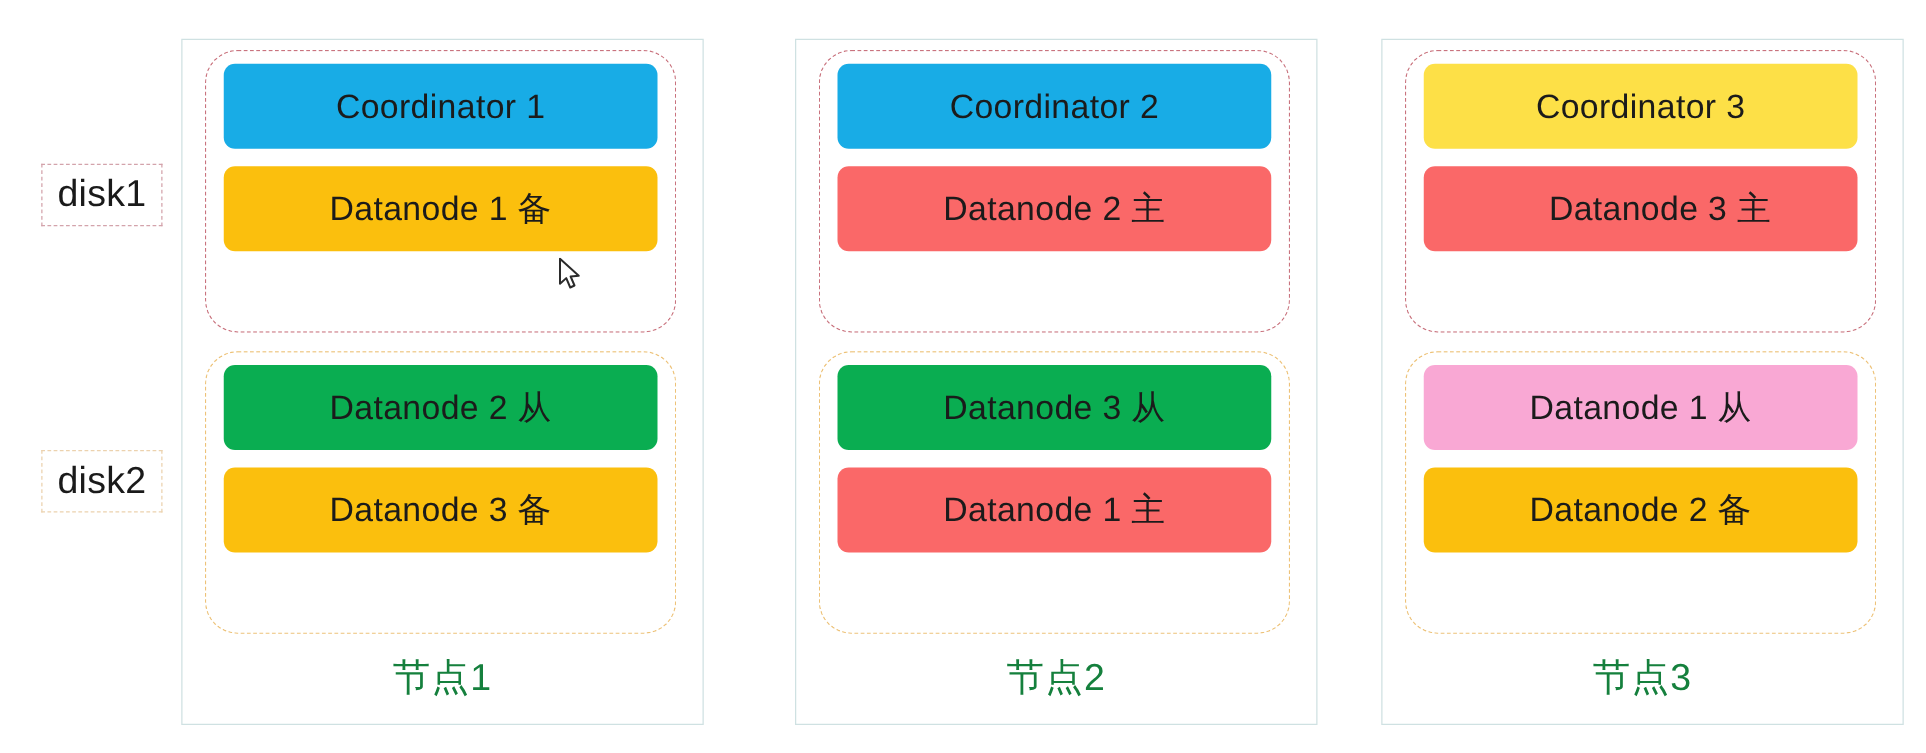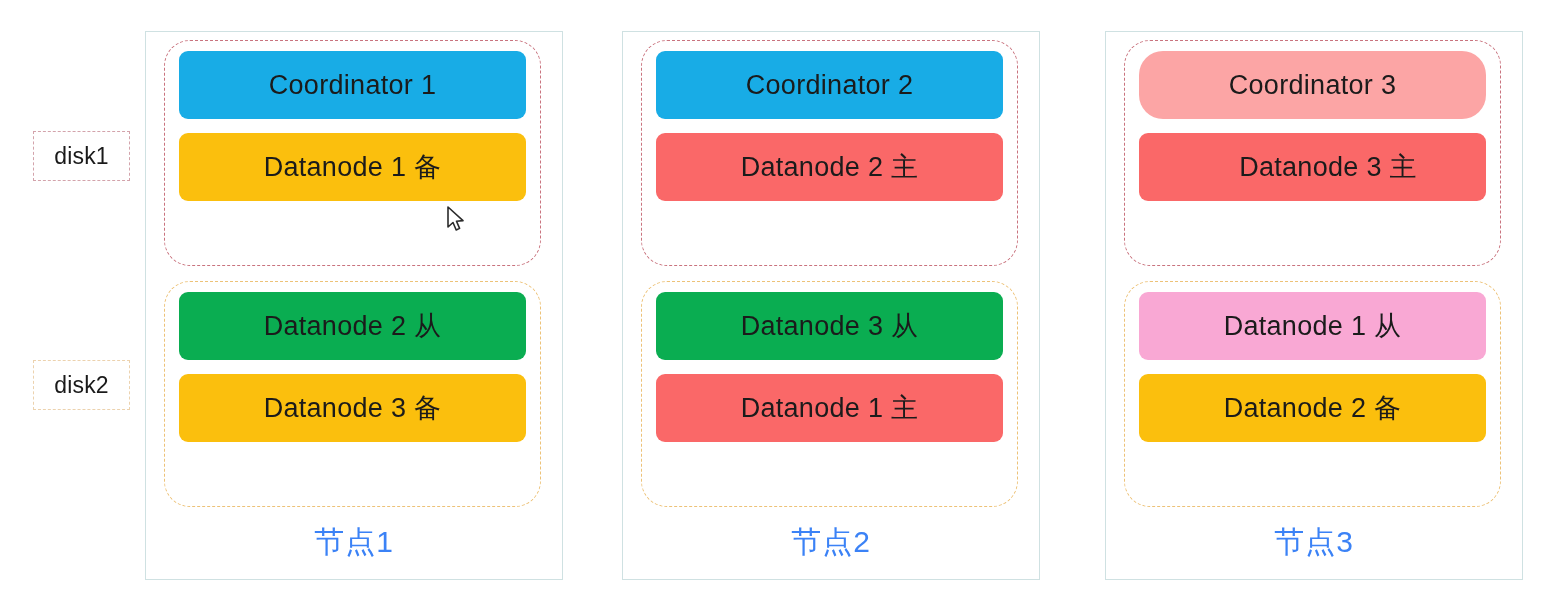--- a/index.html
+++ b/index.html
@@ -20,21 +20,21 @@
     width: 1541px;
     height: 602px;
   }
 
   
   .disk-label {
     position: absolute;
     display: flex;
     align-items: center;
     justify-content: center;
-    font-size: 23px;
+    font-size: 30px;
     color: #1a1a1a;
     background: #ffffff;
     box-sizing: border-box;
     letter-spacing: 0.2px;
   }
   .disk-label.d1 {
     left: 33px;
     top: 131px;
     width: 97px;
     height: 50px;
@@ -104,21 +104,21 @@
   .svc.red    { background: #fa6868; text-align: right; }
 
   
   .node-caption {
     position: absolute;
     left: 0;
     right: 0;
     top: 490px;
     text-align: center;
     font-size: 30px;
-    color: #3b82f6;
+    color: #15803d;
     letter-spacing: 1px;
   }
 
   
   #cursor {
     position: absolute;
     width: 20px;
     height: 28px;
     pointer-events: none;
   }
@@ -148,21 +148,21 @@
       <div class="svc green" style="background: rgb(10, 173, 81);">
         <span>Datanode 2 从</span>
       </div>
       <div class="svc yellow" style="background: rgb(251, 191, 13);">
         <span>Datanode 3 备</span>
       </div>
     </div>
     <div class="node-caption">节点1</div>
   </div>
 
-  <div class="node n2" style="border-color: rgb(207, 225, 226);">
+  <div class="node n2" style="border-color: rgb(207, 225, 226); margin-left: 14px;">
     <div class="disk-group g1" style="border-color: rgb(201, 115, 126);">
       <div class="svc blue" style="background: rgb(24, 172, 230);">
         <span>Coordinator 2</span>
       </div>
       <div class="svc red" style="background: rgb(250, 104, 104);">
         <span>Datanode 2 主</span>
       </div>
     </div>
     <div class="disk-group g2" style="border-color: rgb(237, 194, 120);">
       <div class="svc green" style="background: rgb(10, 173, 81);">
@@ -170,21 +170,21 @@
       </div>
       <div class="svc red" style="background: rgb(250, 104, 104);">
         <span>Datanode 1 主</span>
       </div>
     </div>
     <div class="node-caption">节点2</div>
   </div>
 
   <div class="node n3" style="border-color: rgb(207, 225, 226);">
     <div class="disk-group g1" style="border-color: rgb(201, 115, 126);">
-      <div class="svc blue" style="background: #fca5a5; border-radius: 24px;">
+      <div class="svc blue" style="background: #fde047;">
         <span>Coordinator 3</span>
       </div>
       <div class="svc red" style="background: rgb(250, 104, 104); padding-left: 31px;">
         <span>Datanode 3 主</span>
       </div>
     </div>
     <div class="disk-group g2" style="border-color: rgb(237, 194, 120);">
       <div class="svc green" style="background: #f9a8d4;">
         <span>Datanode 1 从</span>
       </div>

